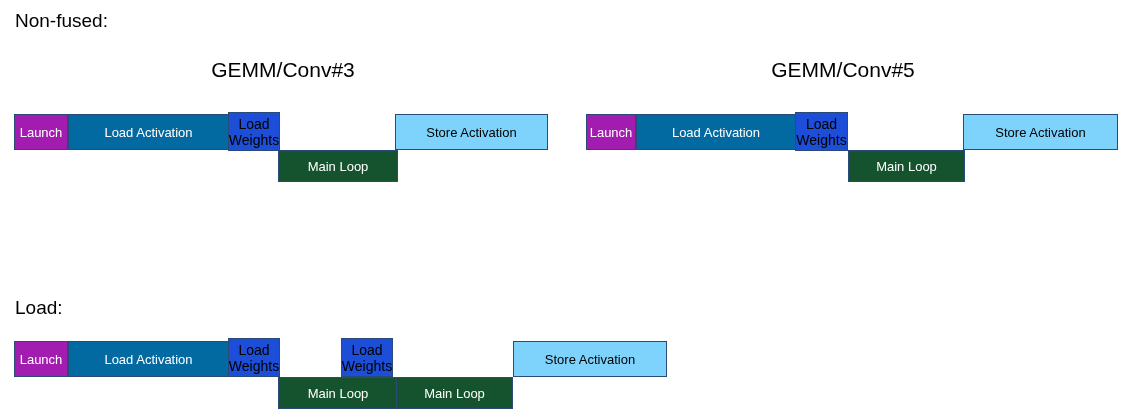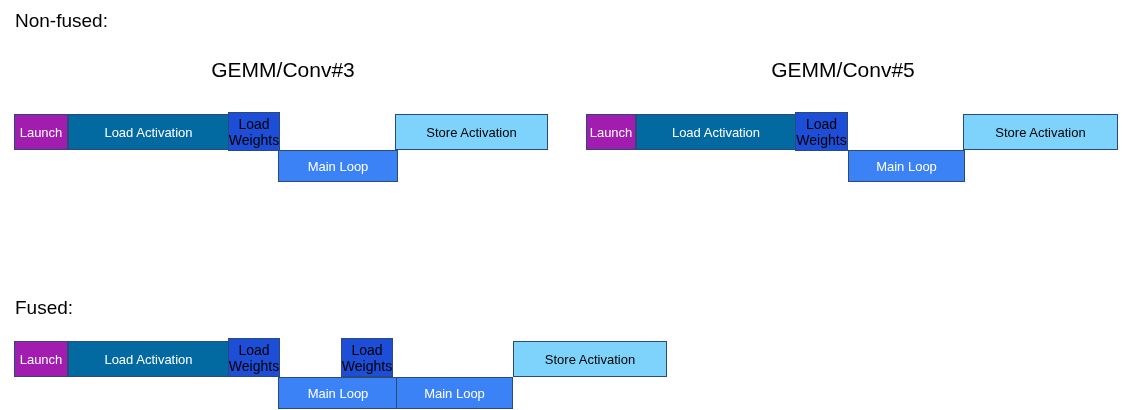--- a/index.html
+++ b/index.html
@@ -60,21 +60,21 @@
     color: #ffffff;
     text-align: right;
   }
   .bar-load-weights {
     background: #1d4ed8;
     color: #000000;
     font-size: 14px;
     line-height: 16px;
   }
   .bar-main-loop {
-    background: #3b82f6;
+    background: #14532d;
     color: #ffffff;
     justify-content: center;
   }
   .bar-store-activation {
     background: #7dd3fc;
     color: #000000;
   }
   .bar-label {
     display: block;
     padding: 0 2px;
@@ -126,21 +126,21 @@
   </div>
 
   <div class="bar bar-main-loop" style="left:848px; top:150px; width:117px; height:32px;">
     <span class="bar-label">Main Loop</span>
   </div>
 
   <div class="bar bar-store-activation" style="left:963px; top:114px; width:155px; height:36px;">
     <span class="bar-label">Store Activation</span>
   </div>
 
-  <div class="section-label" style="left:15px; top:296px;">Fused:</div>
+  <div class="section-label" style="left:15px; top:296px;">Load:</div>
 
   <div class="bar bar-launch" style="left:14px; top:341px; width:54px; height:36px;">
     <span class="bar-label">Launch</span>
   </div>
 
   <div class="bar bar-load-activation" style="left:68px; top:341px; width:161px; height:36px;">
     <span class="bar-label">Load Activation</span>
   </div>
 
   <div class="bar bar-load-weights" style="left:228px; top:338px; width:52px; height:39px; flex-direction:column;">

